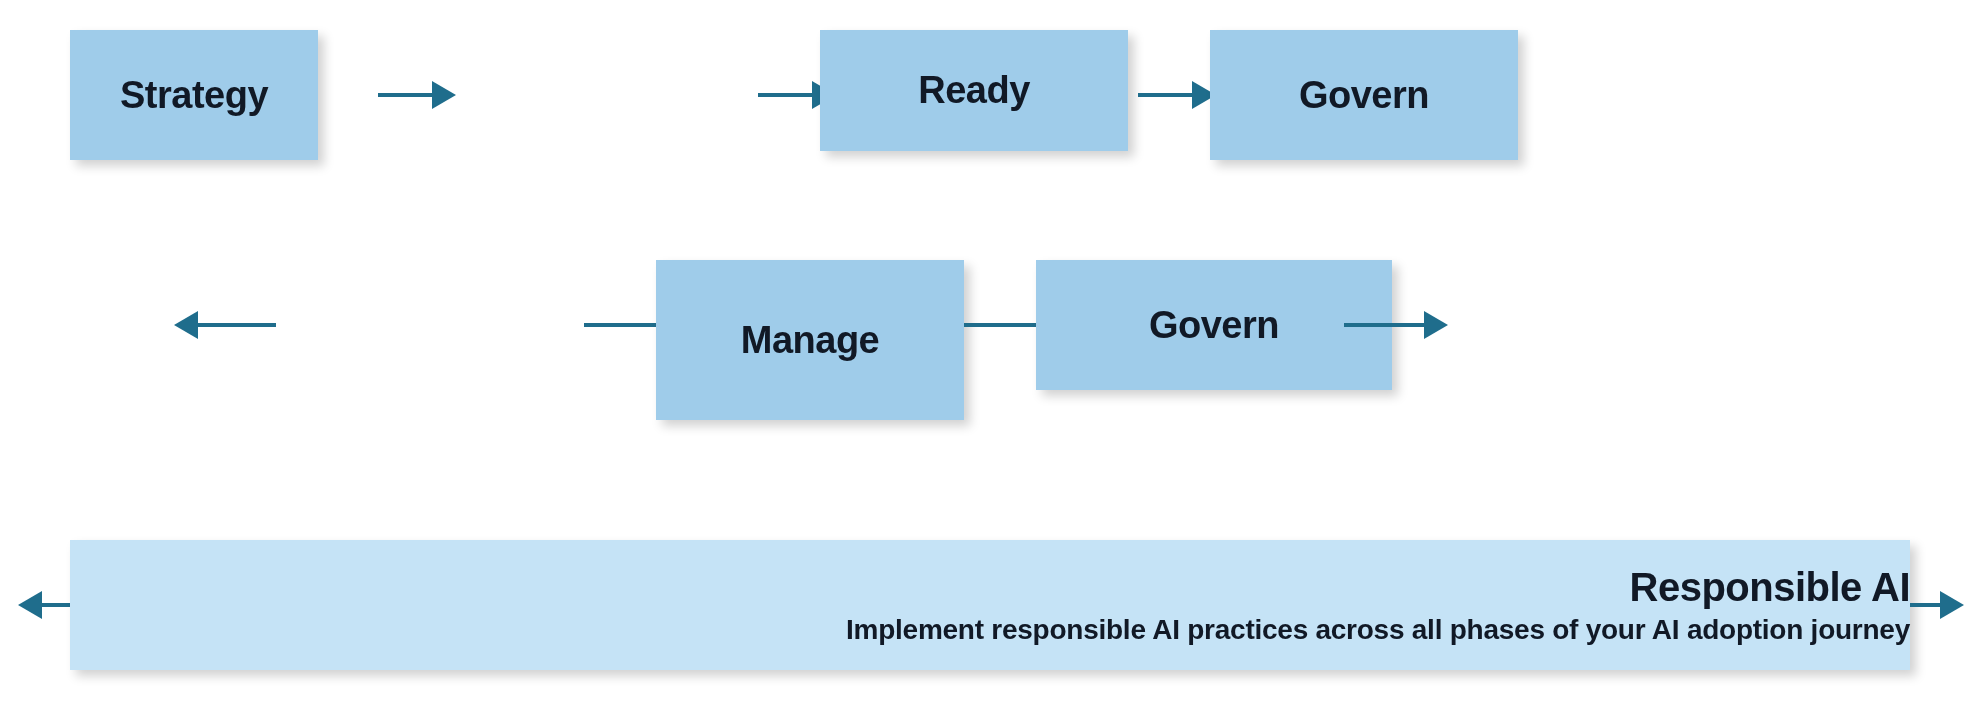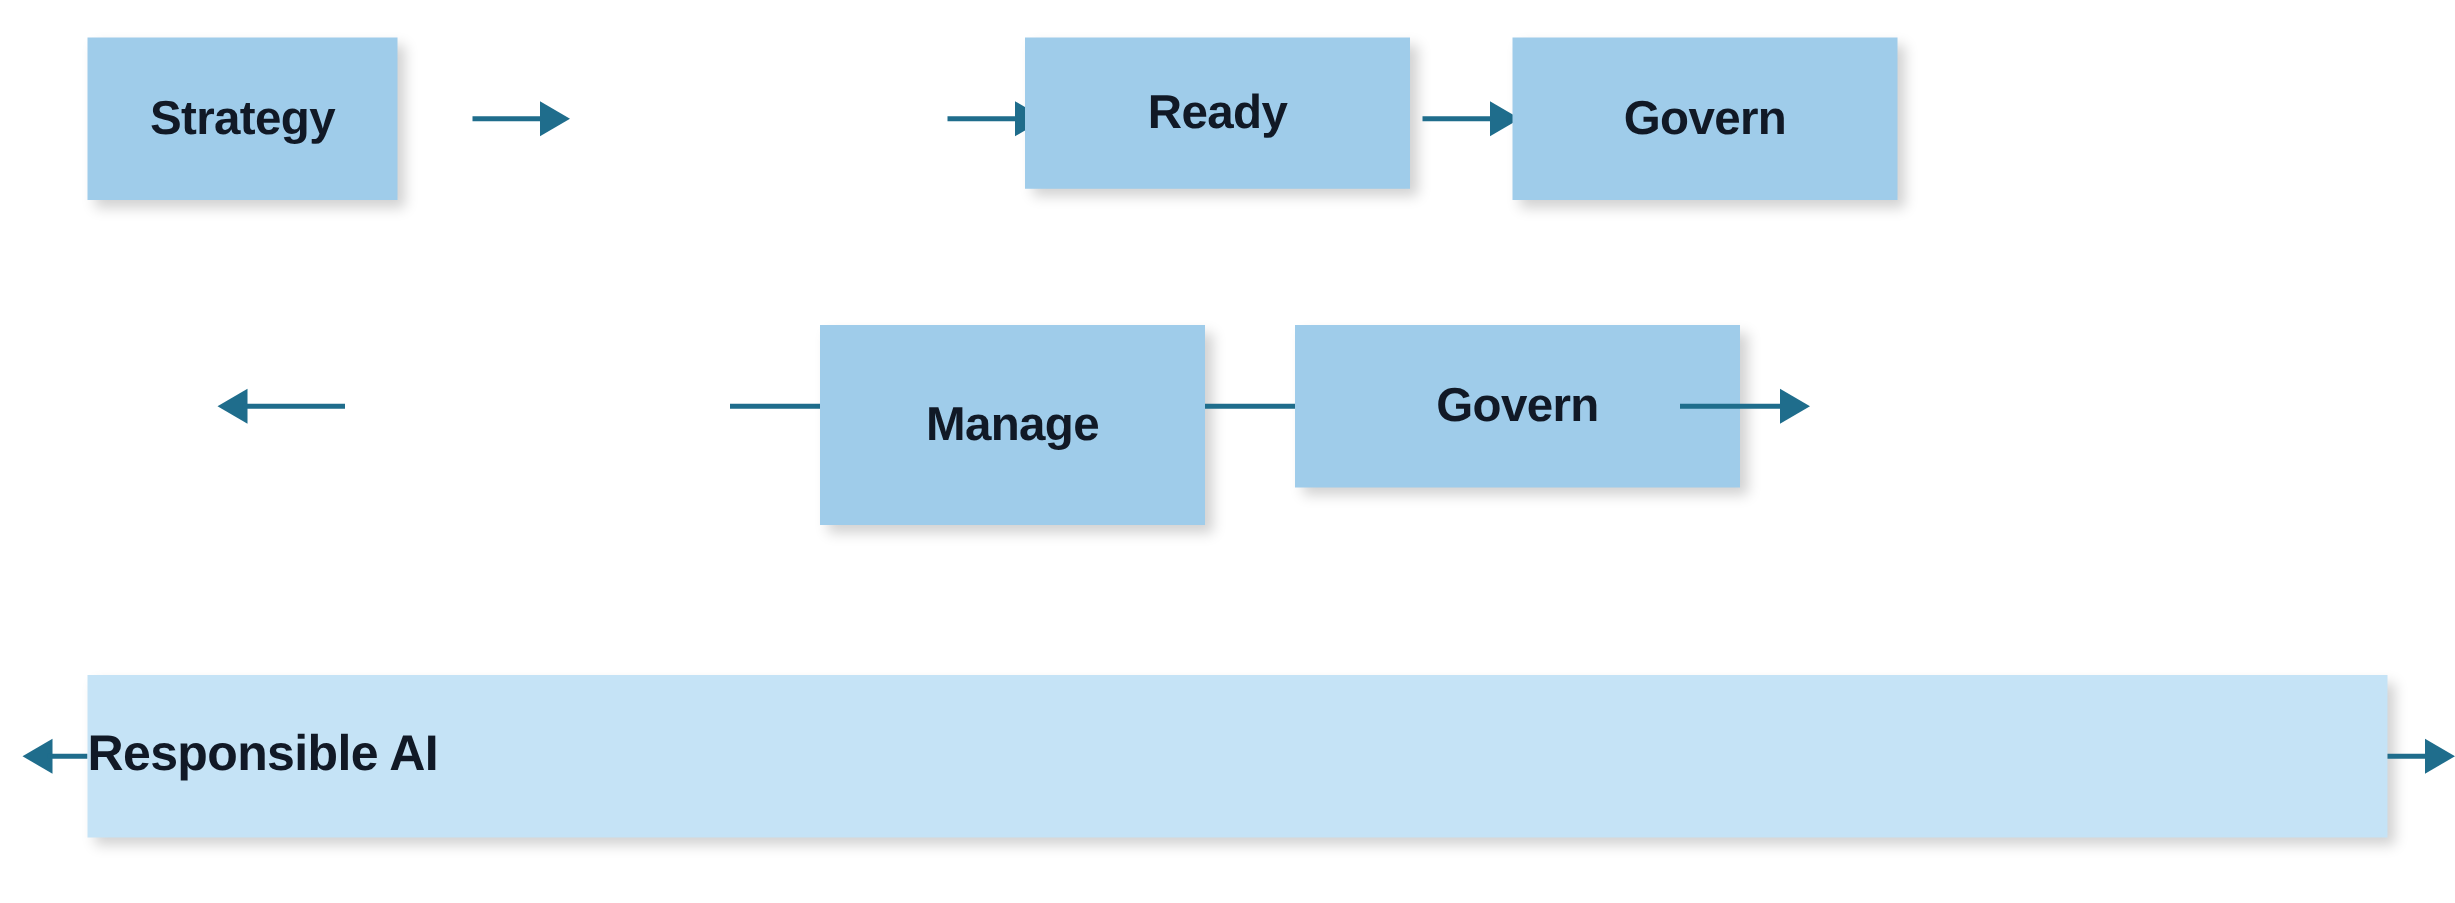--- a/index.html
+++ b/index.html
@@ -31,21 +31,21 @@
     font-weight: 800;
     font-size: 38px;
     letter-spacing: -0.5px;
     box-shadow: 6px 6px 10px rgba(0,0,0,0.18);
   }
   .rai-box {
     position: absolute;
     background: var(--box-blue-2);
     display: flex;
     flex-direction: column;
-    align-items: flex-start;
+    align-items: flex-end;
     justify-content: center;
     box-shadow: 6px 6px 10px rgba(0,0,0,0.18);
   }
   .rai-title {
     font-weight: 800;
     font-size: 40px;
     letter-spacing: -0.5px;
     margin-bottom: 4px;
   }
   .rai-sub {
@@ -147,18 +147,19 @@
   </div>
 
   <div id="r2-right-line" class="h-line"></div>
   <div id="r2-right-head" class="arrow-right"></div>
 
   <div id="rai-left-head" class="arrow-left"></div>
   <div id="rai-left-line" class="h-line"></div>
 
   <div id="box-rai" class="rai-box">
     <span class="rai-title">Responsible AI</span>
+    <span class="rai-sub">Implement responsible AI practices across all phases of your AI adoption journey</span>
   </div>
 
   <div id="rai-right-line" class="h-line"></div>
   <div id="rai-right-head" class="arrow-right"></div>
 
 </div>
 
 </body></html>

